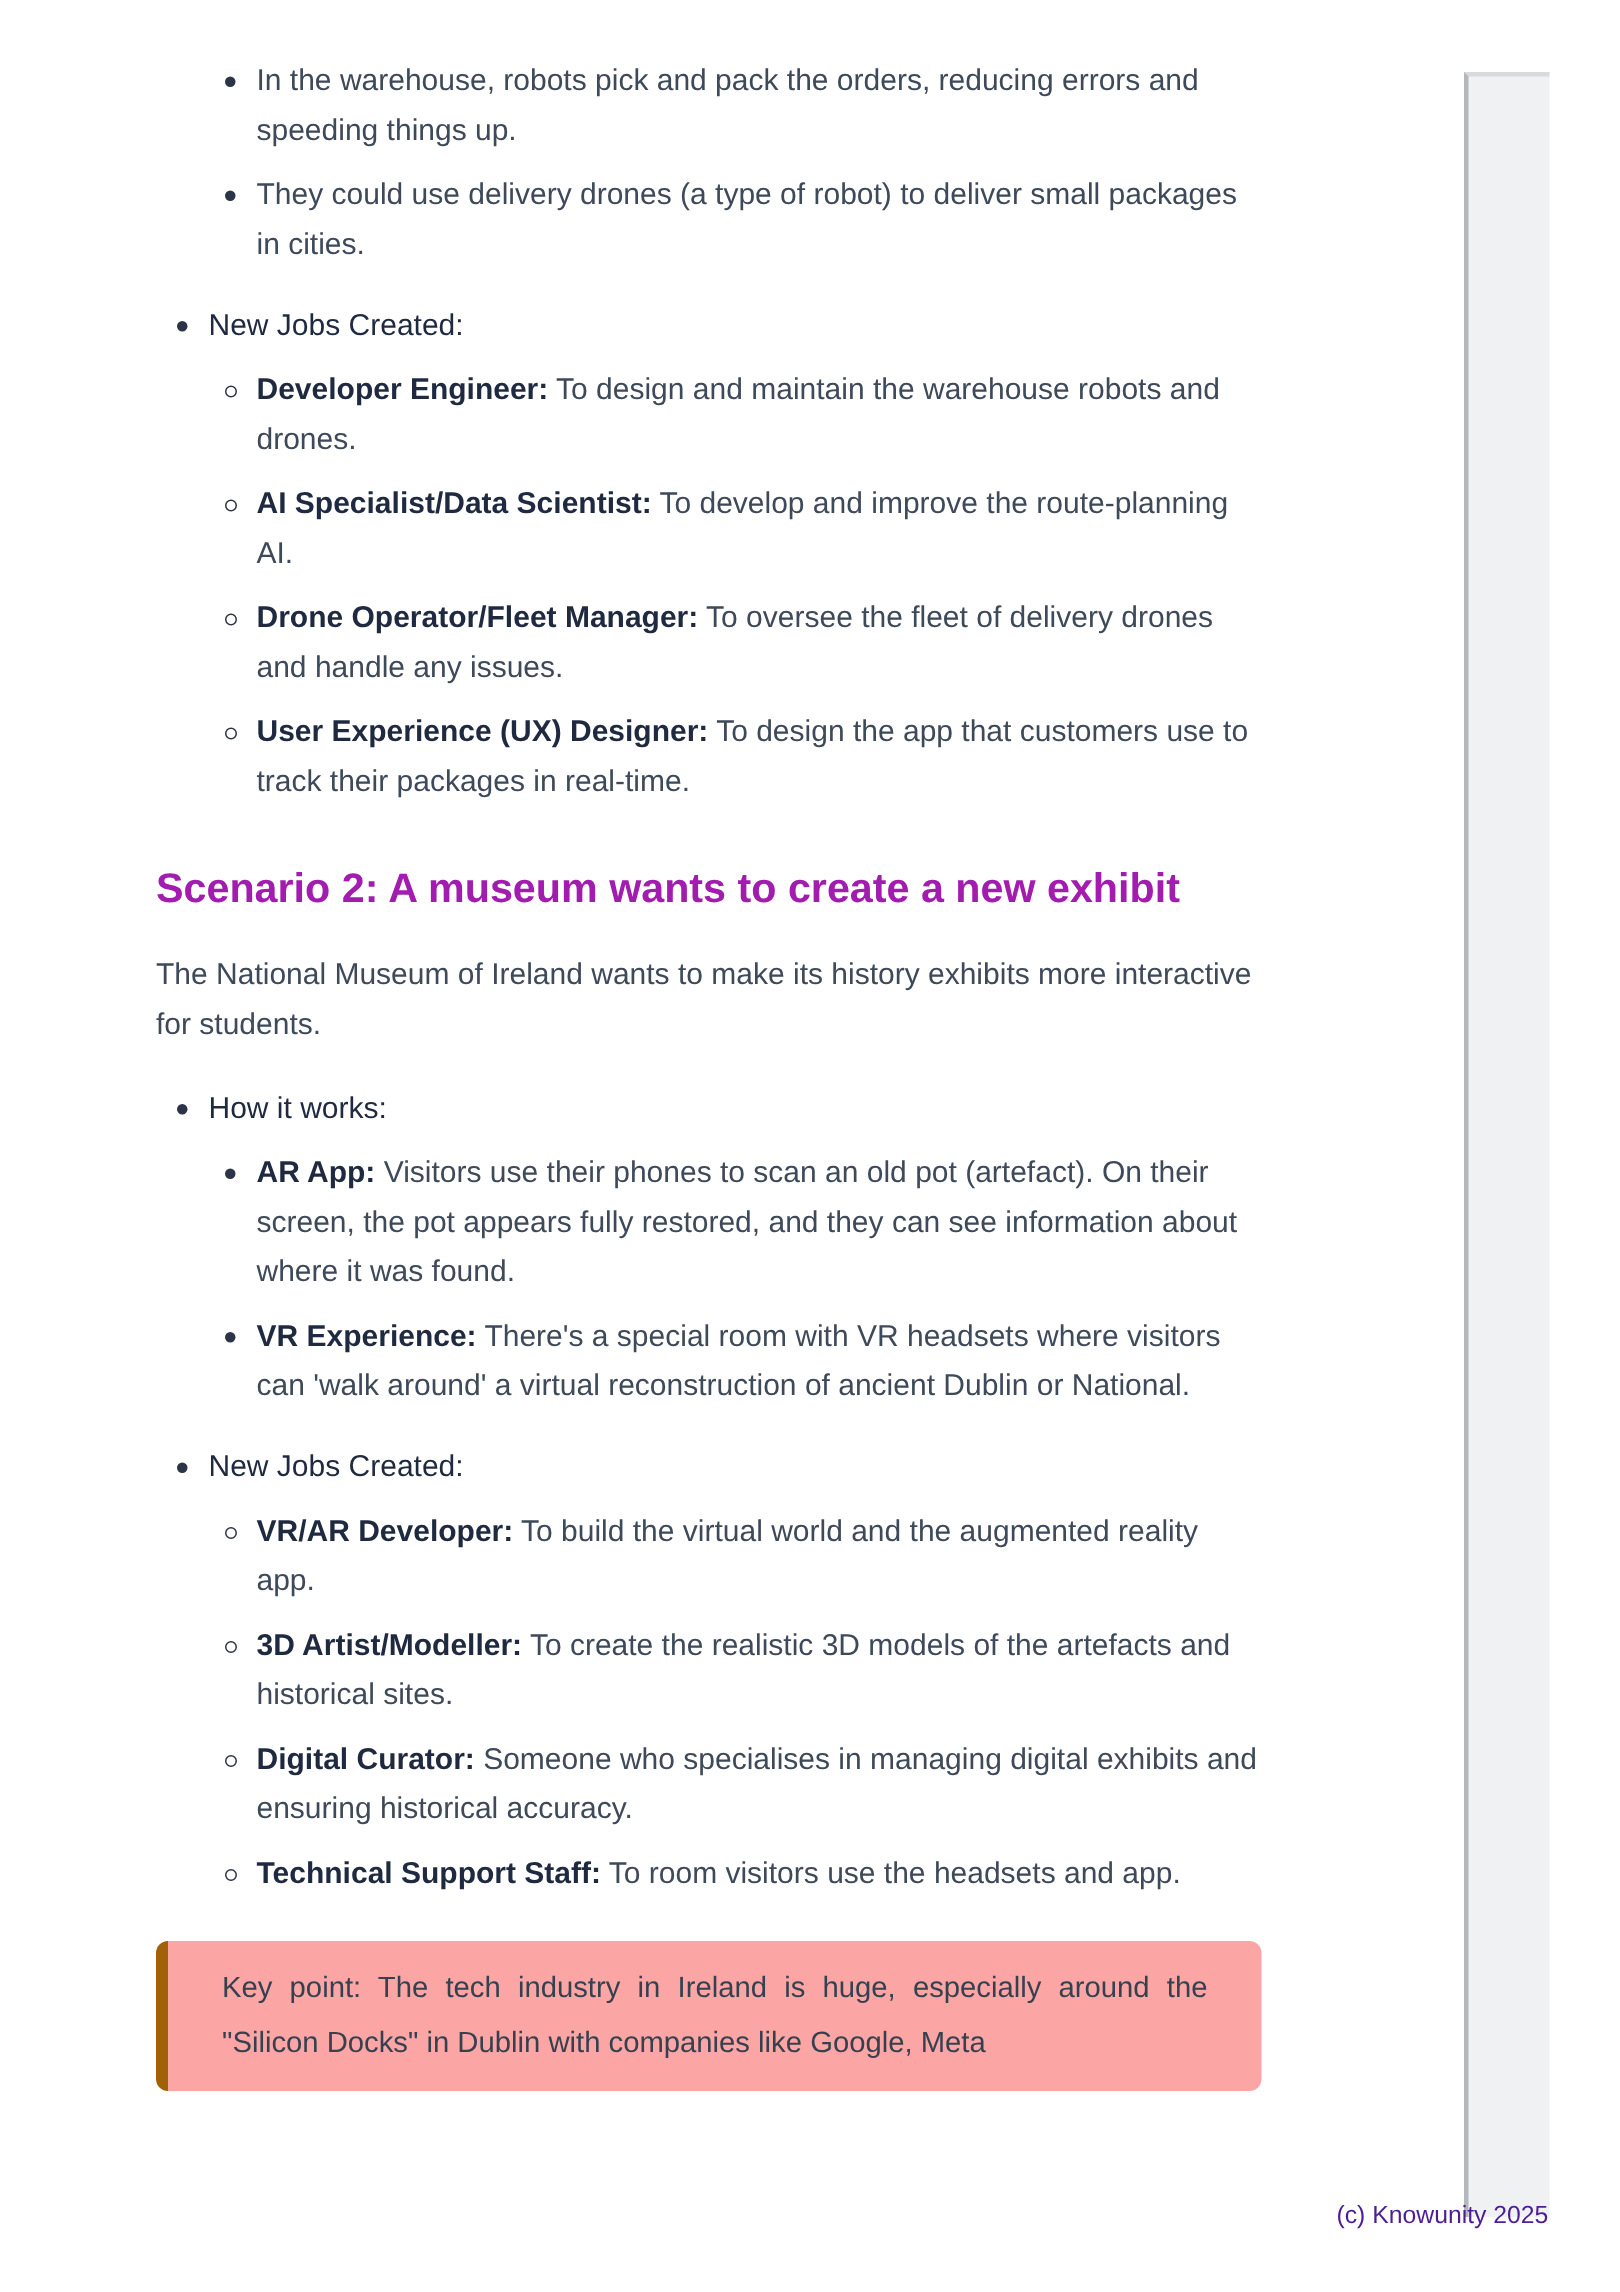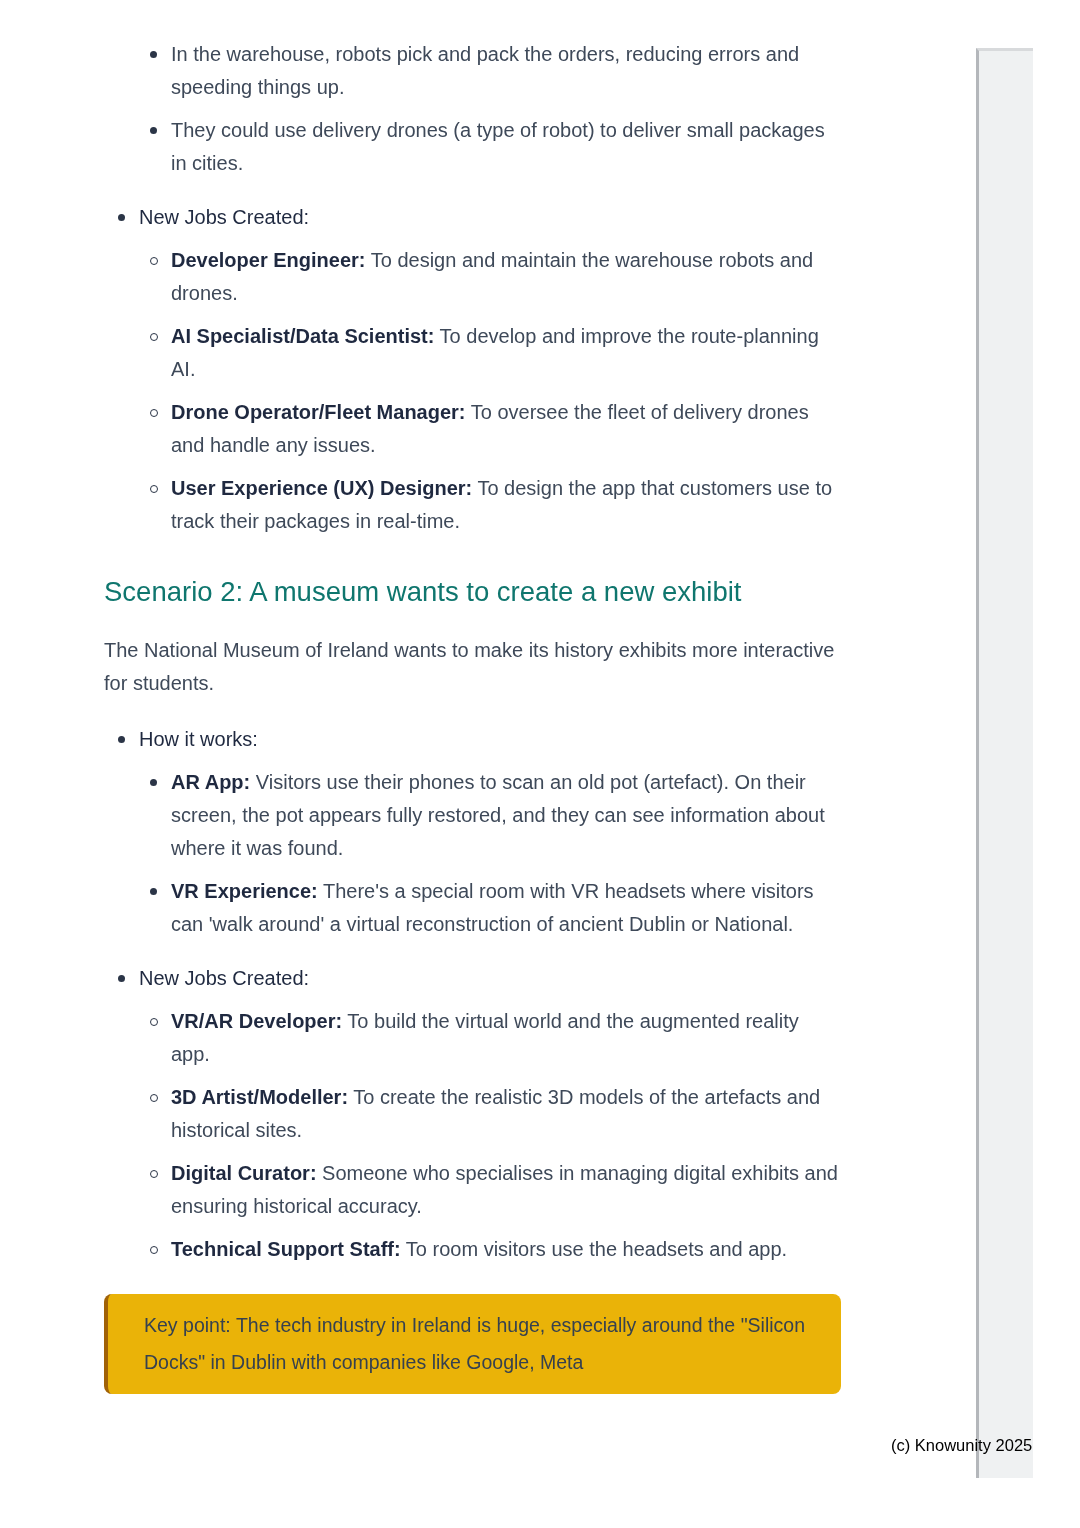--- a/index.html
+++ b/index.html
@@ -37,50 +37,50 @@
   .circle {
     width: 8px; height: 8px; border-radius: 50%;
     border: 1.6px solid #2b3547; background: transparent;
     display: inline-block; box-sizing: border-box;
   }
   .txt { flex: 1 1 auto; }
   .lead { font-weight: 700; color: #1f2940; }
   .list-title { font-weight: 400; color: #1f2940; }
   h2.heading {
     font-size: 27.5px; line-height: 36px;
-    font-weight: 400; color: #0f766e;
+    font-weight: 700; color: #a21caf;
     margin: 36px 0 24px 0;
   }
   p.para { margin: 0 0 23px 0; }
   .keypoint {
     margin-top: 28px;
-    background: #eab308;
-    border-left: 4px solid #a16207;
+    background: #fca5a5;
+    border-left: 8px solid #a16207;
     border-radius: 8px;
     padding: 13px 36px 13px 36px;
     text-align: justify;
     font-size: 19.5px;
     line-height: 37px;
     color: #36414f;
     box-sizing: border-box;
   }
   .next-page-edge {
     position: absolute;
     left: 976px; top: 48px;
     width: 57px; height: 1430px;
     background: #eff1f2;
     border-left: 3px solid #b4b7bb;
     border-top: 3px solid #d8dadc;
     box-sizing: border-box;
   }
   .watermark {
     position: absolute;
-    left: 891px; top: 1436px;
+    left: 891px; top: 1468px;
     font-size: 16.5px;
-    color: #000000;
+    color: #4c1d95;
     white-space: nowrap;
     z-index: 2;
   }
 </style>
 </head>
 <body>
 
 <div class="content">
 
   <div class="li l2 first">

